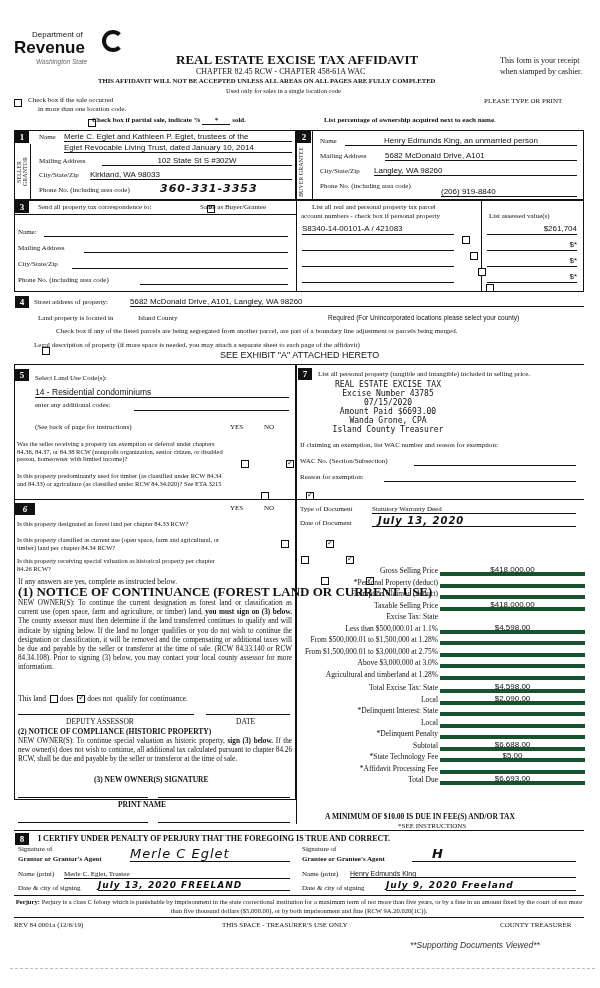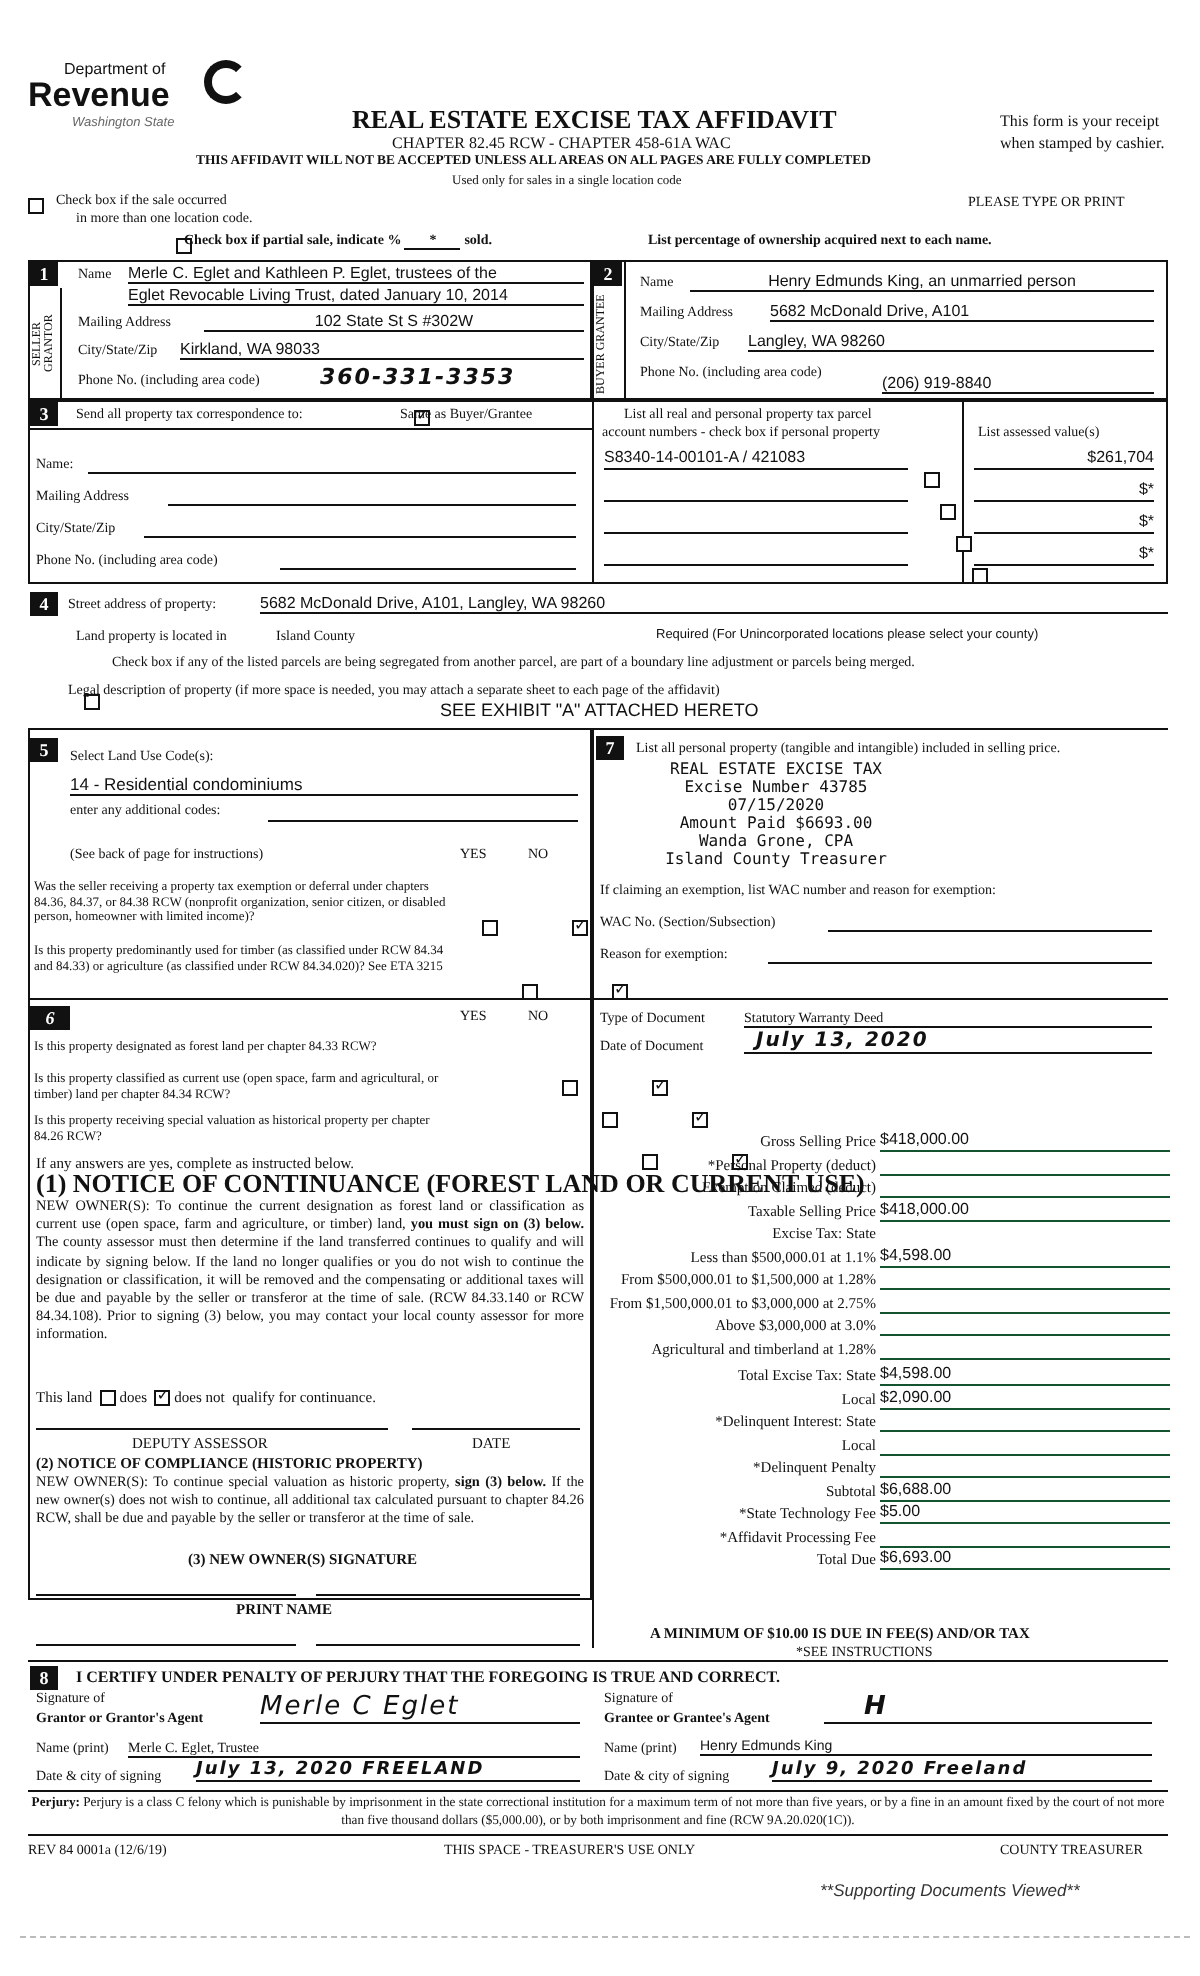--- a/index.html
+++ b/index.html
@@ -9,21 +9,21 @@
   .mono { font-family: "DejaVu Sans Mono", monospace; }
   .hand { font-family: "DejaVu Sans", sans-serif; font-style: italic; font-weight: bold; letter-spacing: 1px; }
   .cb { display: inline-block; width: 8px; height: 8px; border: 1px solid #111; vertical-align: middle; position: relative; background: #fff; }
   .cb.checked::after { content: "✓"; position: absolute; left: 0px; top: -3px; font-size: 8px; font-weight: bold; font-family: "DejaVu Sans", sans-serif; }
   .num { display: inline-block; background: #111; color: #fff; font-weight: bold; font-size: 9px; width: 14px; height: 12px; text-align: center; line-height: 12px; }
   .uline { border-bottom: 1px solid #111; }
   .vlabel { writing-mode: vertical-rl; transform: rotate(180deg); font-size: 6px; text-align: center; }
   .row { position: absolute; white-space: nowrap; }
   .box { position: absolute; border: 1px solid #111; }
   .fee-label { position: absolute; right: 162px; text-align: right; white-space: nowrap; font-size: 7.5px; }
-  .fee-val { position: absolute; left: 440px; width: 145px; text-align: left; border-bottom: 1px solid #14532d; font-family: "Liberation Sans", sans-serif; font-size: 8px; height: 11px; }
+  .fee-val { position: absolute; left: 440px; width: 145px; text-align: center; border-bottom: 4px solid #14532d; font-family: "Liberation Sans", sans-serif; font-size: 8px; height: 11px; }
   .small { font-size: 7px; }
   .q { position: absolute; font-size: 6.5px; line-height: 7.5px; }
 </style>
 </head>
 <body>
 
 
 
 
 <div class="abs" style="left:14px;top:30px;width:110px;height:40px;">

